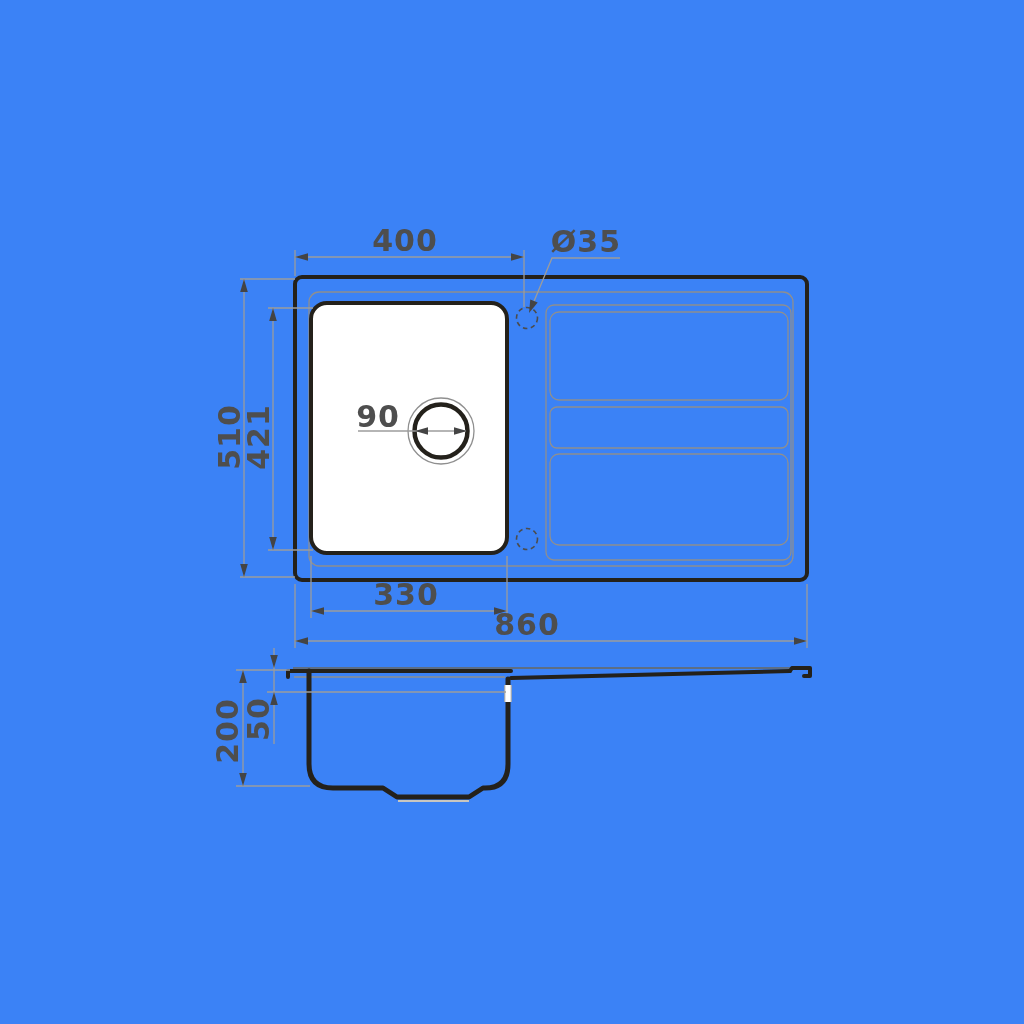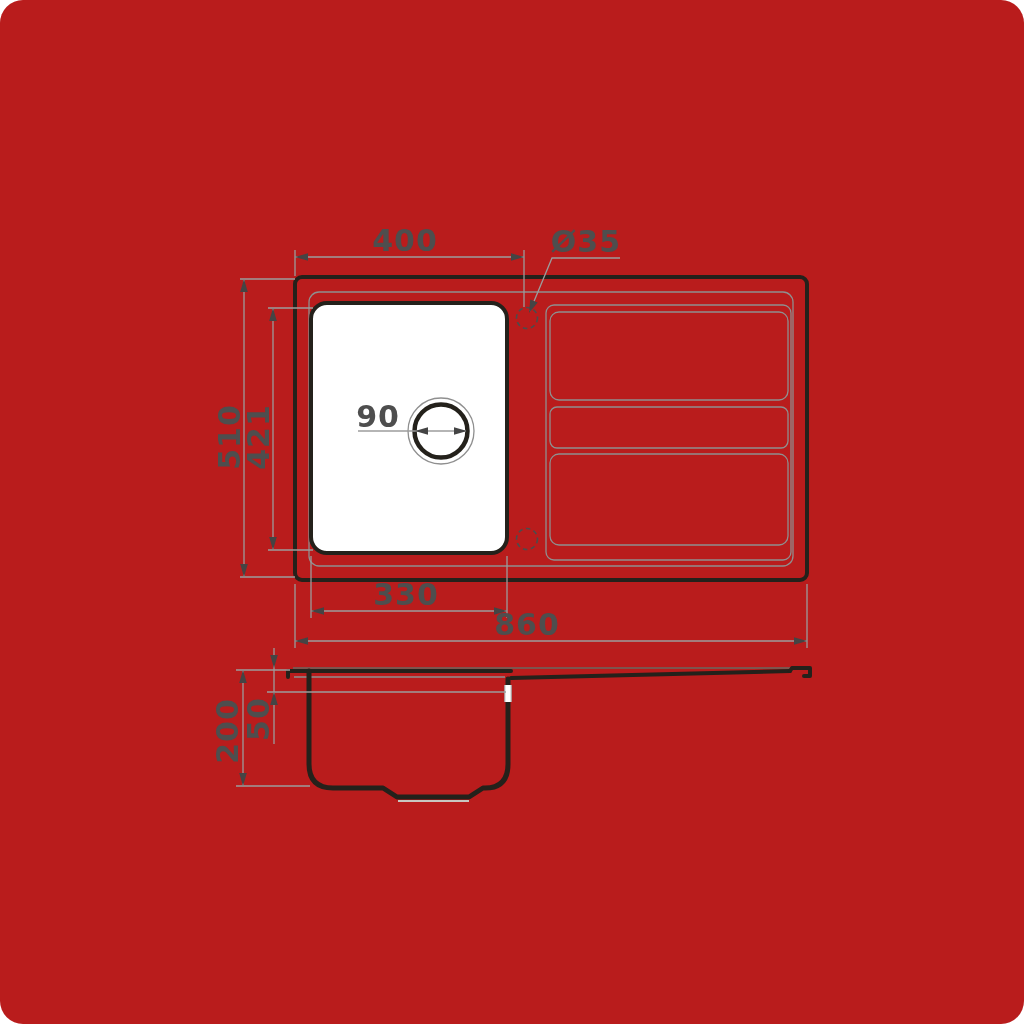--- a/index.html
+++ b/index.html
@@ -1,16 +1,16 @@
 <!DOCTYPE html>
 <html><head>
 <meta charset="utf-8">
 <style>
   html, body { margin: 0; padding: 0; background: #ffffff; }
-  .stage { width: 1024px; height: 1024px; background: #b91c1c; position: relative; border-radius: 23px; }
+  .stage { width: 1024px; height: 1024px; background: #3b82f6; position: relative; }
   svg { display: block; }
   .thick  { fill: none; stroke: #24211b; stroke-width: 4;   stroke-linejoin: round; stroke-linecap: round; }
   .thick5 { fill: none; stroke: #24211b; stroke-width: 5;   stroke-linejoin: round; stroke-linecap: round; }
   .thin   { fill: none; stroke: #8f8f8f; stroke-width: 1.3; }
   .thindk { fill: none; stroke: #6a675f; stroke-width: 1.6; }
   .dim    { fill: none; stroke: #9c9c9c; stroke-width: 1.3; }
   .dashed { fill: none; stroke: #4c4c4c; stroke-width: 1.6; stroke-dasharray: 4.5 3.5; }
   .arrow  { fill: #444444; stroke: none; }
   .dim-text {
     font-family: "DejaVu Sans", sans-serif;

